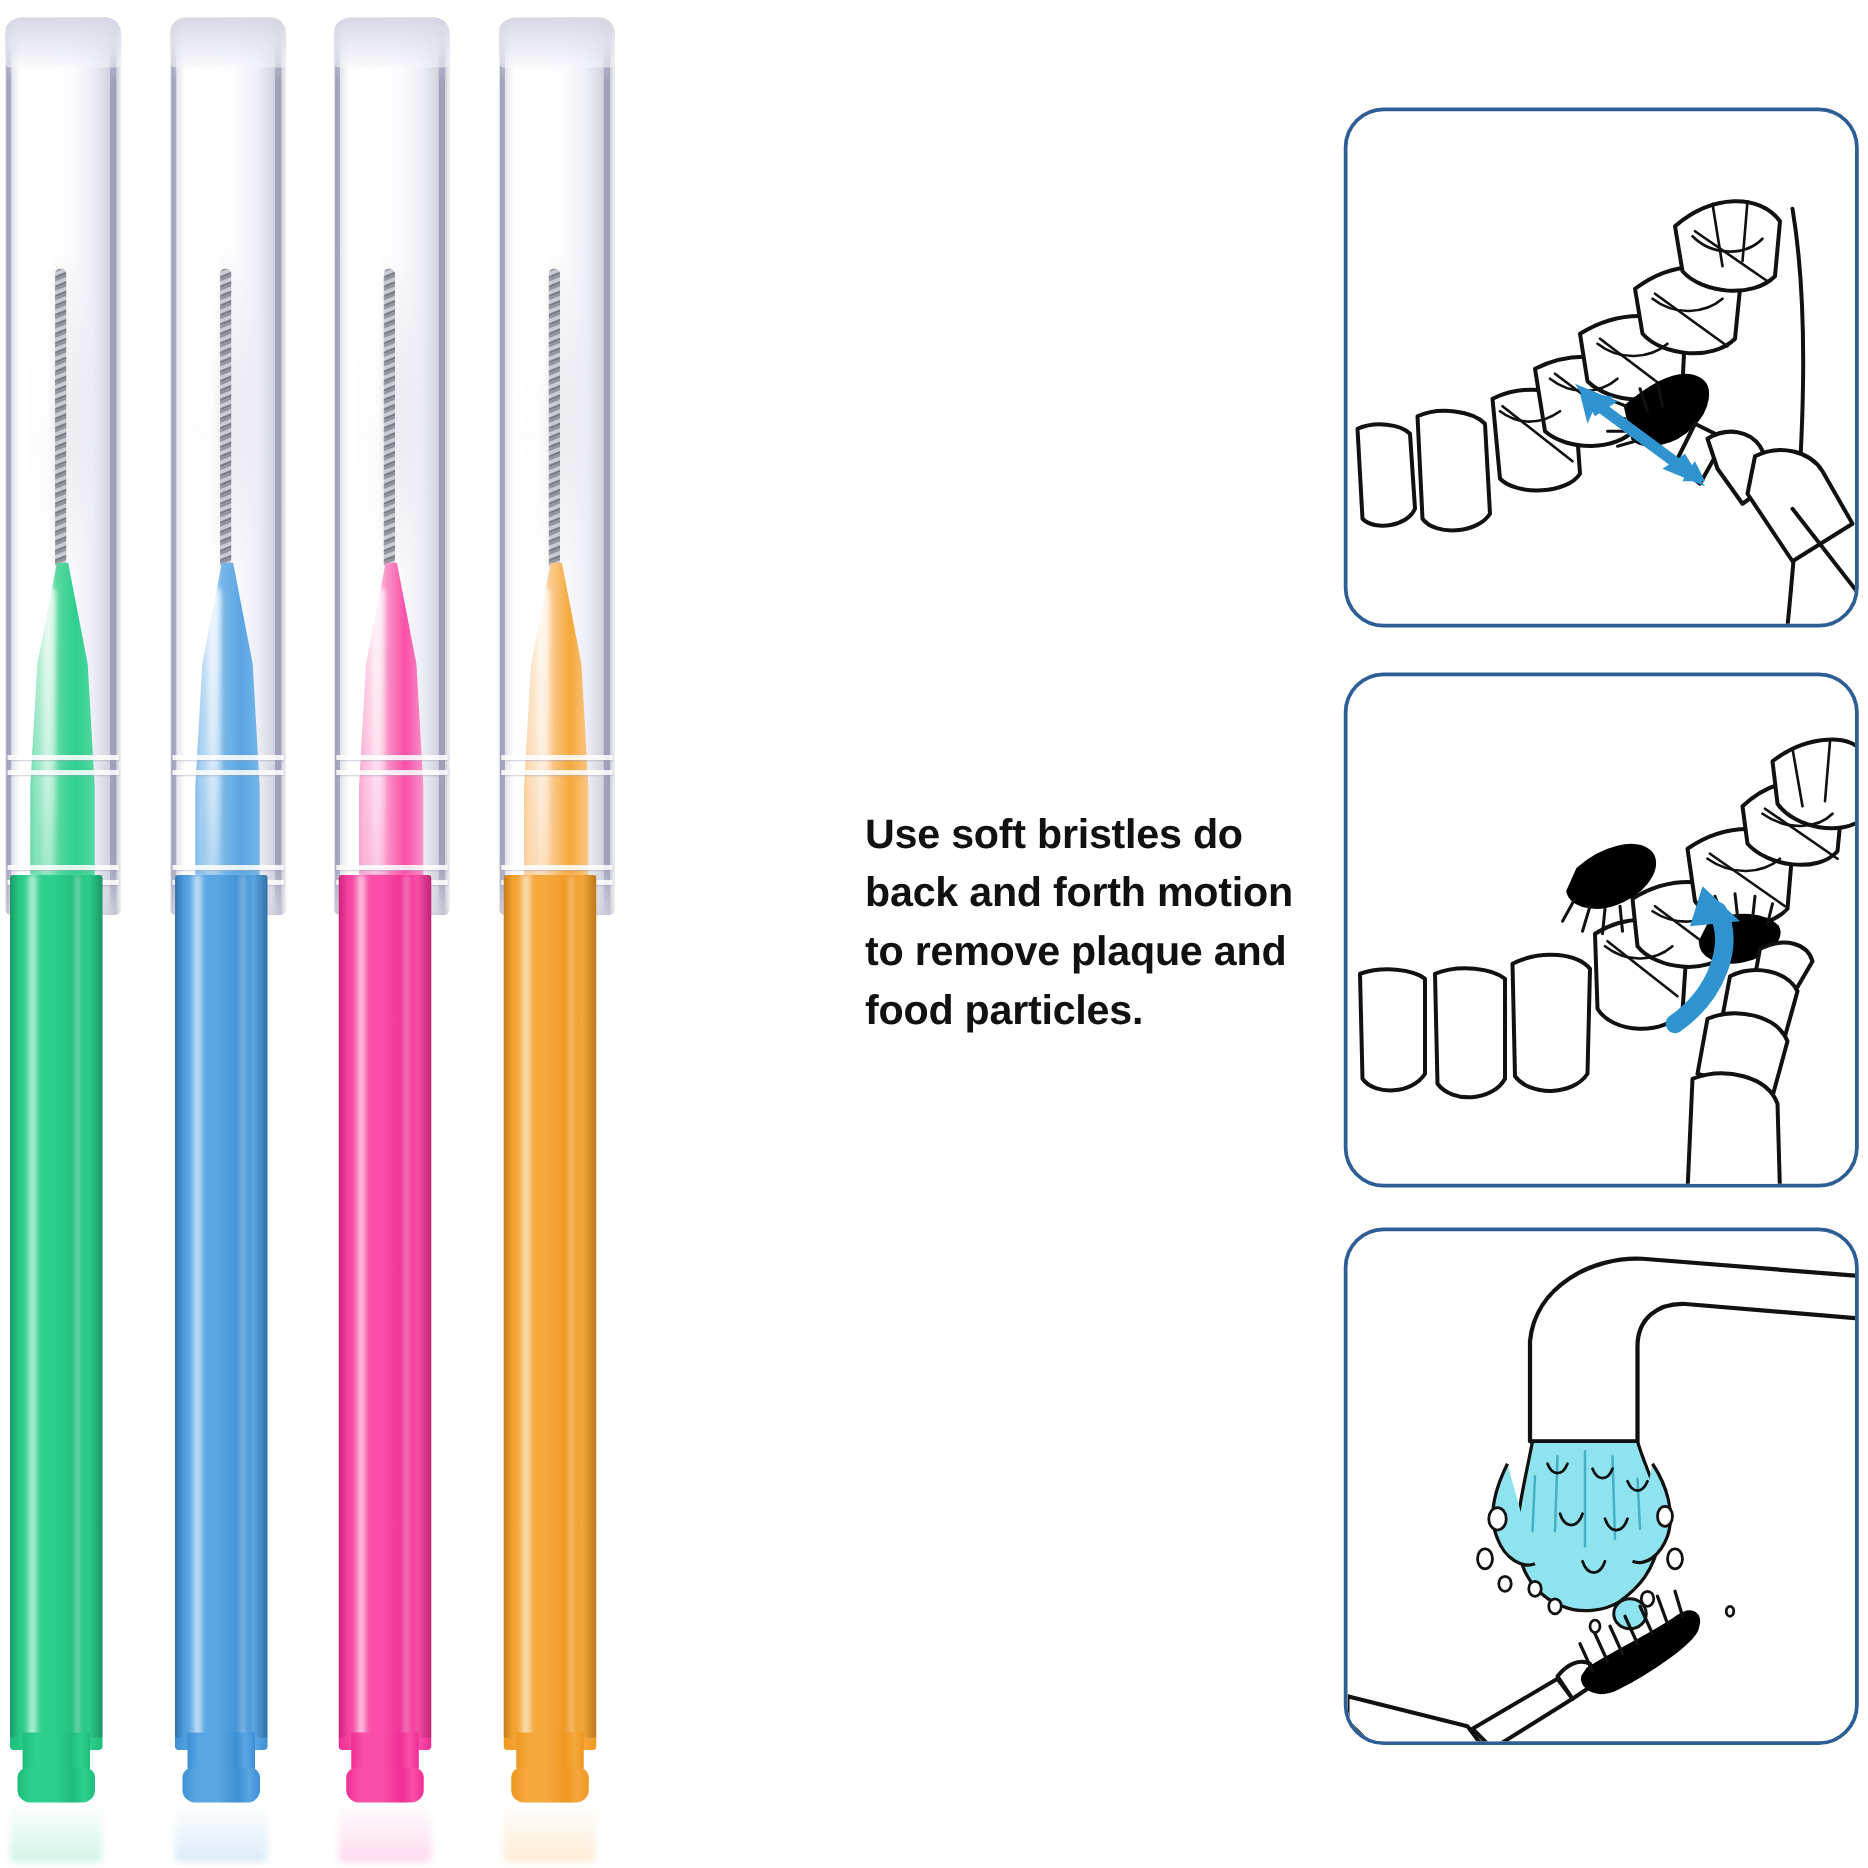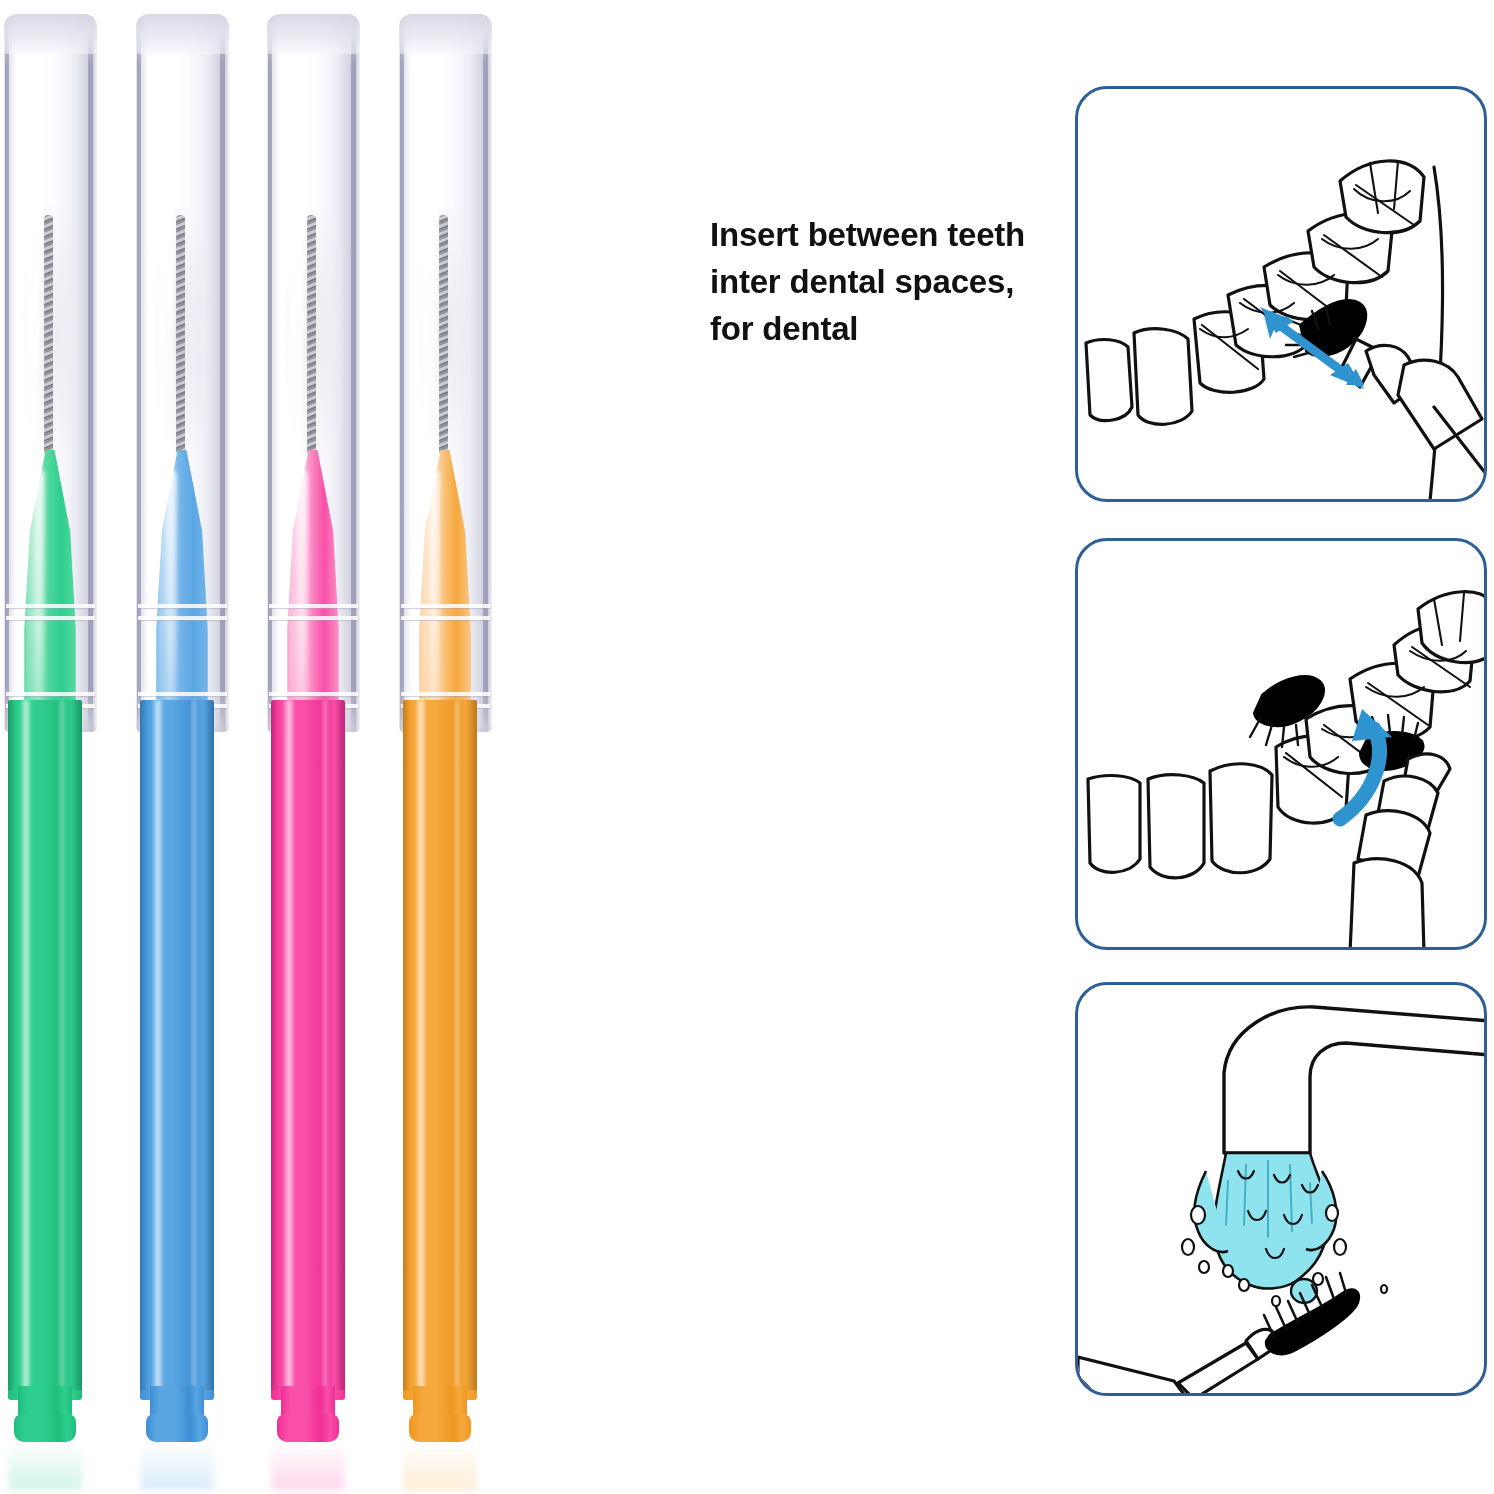--- a/index.html
+++ b/index.html
@@ -352,23 +352,20 @@
         <div class="handle-shadow-l"></div>
         <div class="handle-shadow-r"></div>
         <div class="handle-gloss"></div>
         <div class="handle-gloss2"></div>
         <div class="handle-end-a" style="background: linear-gradient(to right, rgb(238, 151, 33) 0%, rgb(245, 168, 60) 18%, rgb(245, 168, 60) 46%, rgb(238, 151, 33) 72%, rgb(245, 168, 60) 86%, rgb(238, 151, 33) 100%);"></div>
         <div class="handle-end-b" style="background: linear-gradient(to right, rgb(238, 151, 33) 0%, rgb(245, 168, 60) 18%, rgb(245, 168, 60) 46%, rgb(238, 151, 33) 72%, rgb(245, 168, 60) 86%, rgb(238, 151, 33) 100%);"></div>
         <div class="handle-reflection" style="background: linear-gradient(rgb(245, 168, 60) 0%, rgba(255, 255, 255, 0) 100%);"></div>
       </div>
     </div>
 
-  <div class="row-text" id="text-1" style="left:710px; top:212px; width:350px;">Insert between teeth
-inter dental spaces,
-for dental</div>
 
   <div class="panel" id="panel-1" style="left:1075px; top:86px; width:412px; height:416px;">
     <svg viewBox="0 0 412 416" width="412" height="416">
       <g fill="#ffffff" stroke="#111111" stroke-width="3.2" stroke-linejoin="round" stroke-linecap="round">
 
         <path d="M8,254 C22,248 42,250 50,258 L54,318 C48,332 22,336 12,326 Z"></path>
         <path d="M56,244 C74,236 100,240 110,250 L114,322 C104,338 70,340 60,326 Z"></path>
 
         <path d="M116,230 C140,218 170,222 182,234 L186,290 C176,306 136,308 122,294 Z"></path>
         <path d="M150,206 C182,190 216,196 228,210 L230,254 C216,272 176,272 158,256 Z"></path>
@@ -419,20 +416,24 @@
       <g stroke="#2f93cf" stroke-width="9" stroke-linecap="round">
         <line x1="196" y1="232" x2="272" y2="288"></line>
       </g>
       <g fill="#2f93cf">
         <polygon points="182,218 216,232 198,244"></polygon>
         <polygon points="286,300 252,286 270,274"></polygon>
       </g>
     </svg>
   </div>
 
+  <div class="row-text" id="text-2" style="left:692px; top:644px; width:376px;">Use soft bristles do
+back and forth motion
+to remove plaque and
+food particles.</div>
 
   <div class="panel" id="panel-2" style="left:1075px; top:538px; width:412px; height:412px;">
     <svg viewBox="0 0 412 412" width="412" height="412">
       <g fill="#ffffff" stroke="#111111" stroke-width="3.2" stroke-linejoin="round" stroke-linecap="round">
 
         <path d="M10,238 C28,232 52,234 62,242 L62,318 C52,334 22,336 12,322 Z"></path>
         <path d="M70,238 C90,230 116,234 126,242 L126,322 C116,340 84,342 72,326 Z"></path>
         <path d="M132,230 C156,218 184,222 194,234 L192,318 C180,336 146,336 134,320 Z"></path>
 
         <path d="M198,206 C226,188 262,194 272,208 L268,268 C254,288 212,286 200,266 Z"></path>

